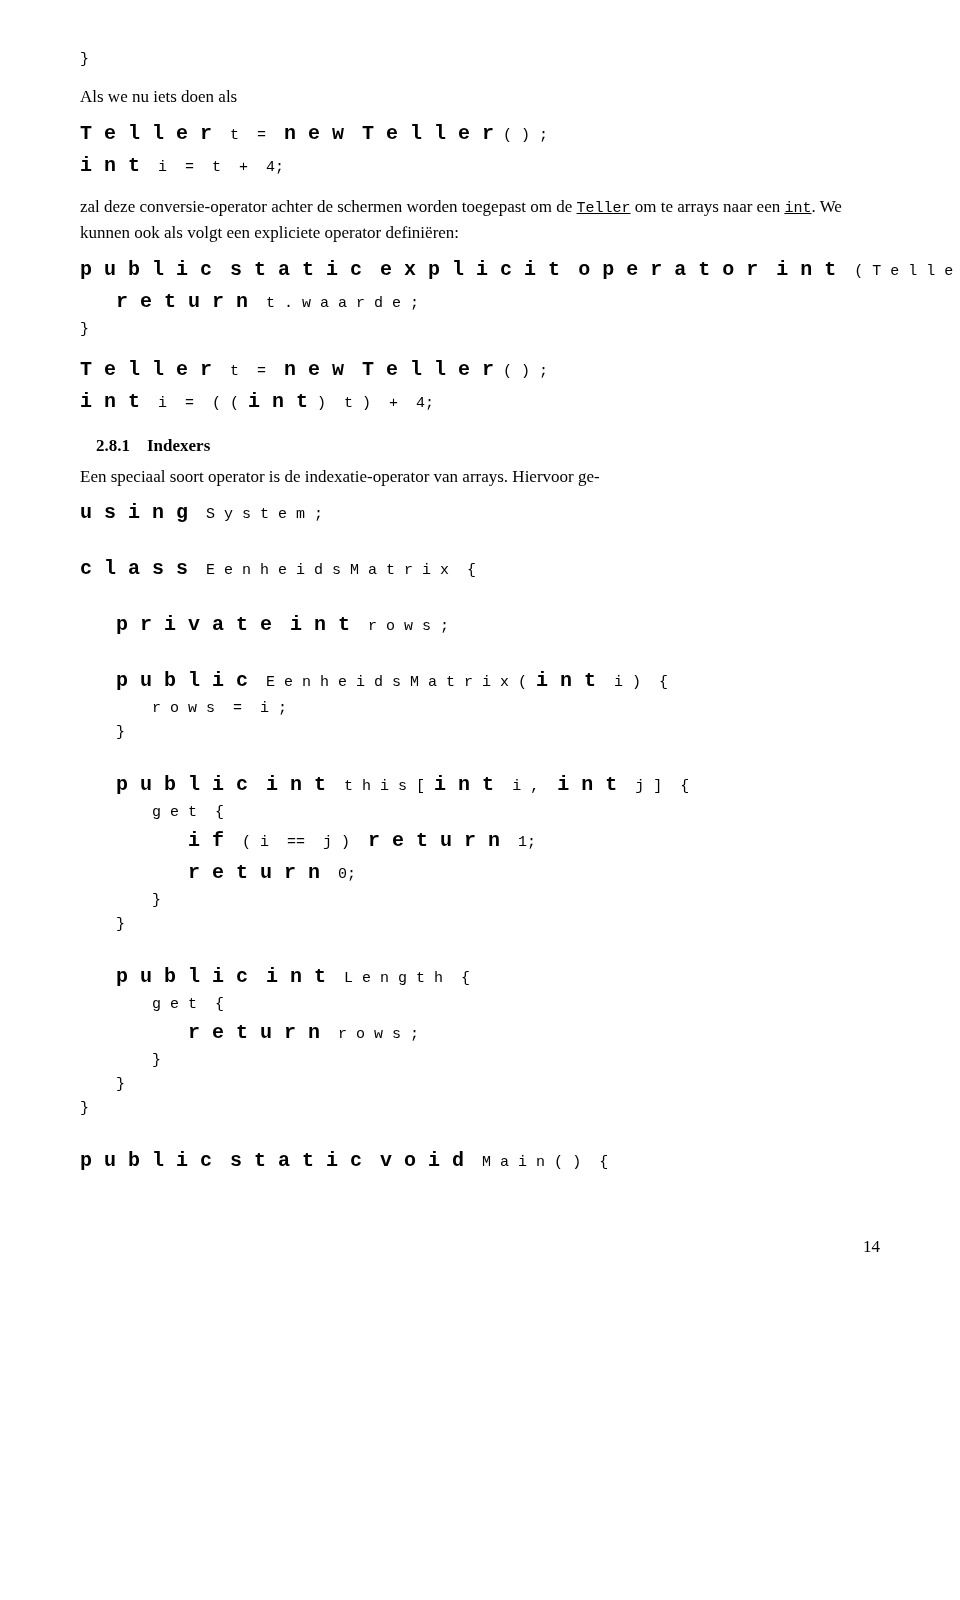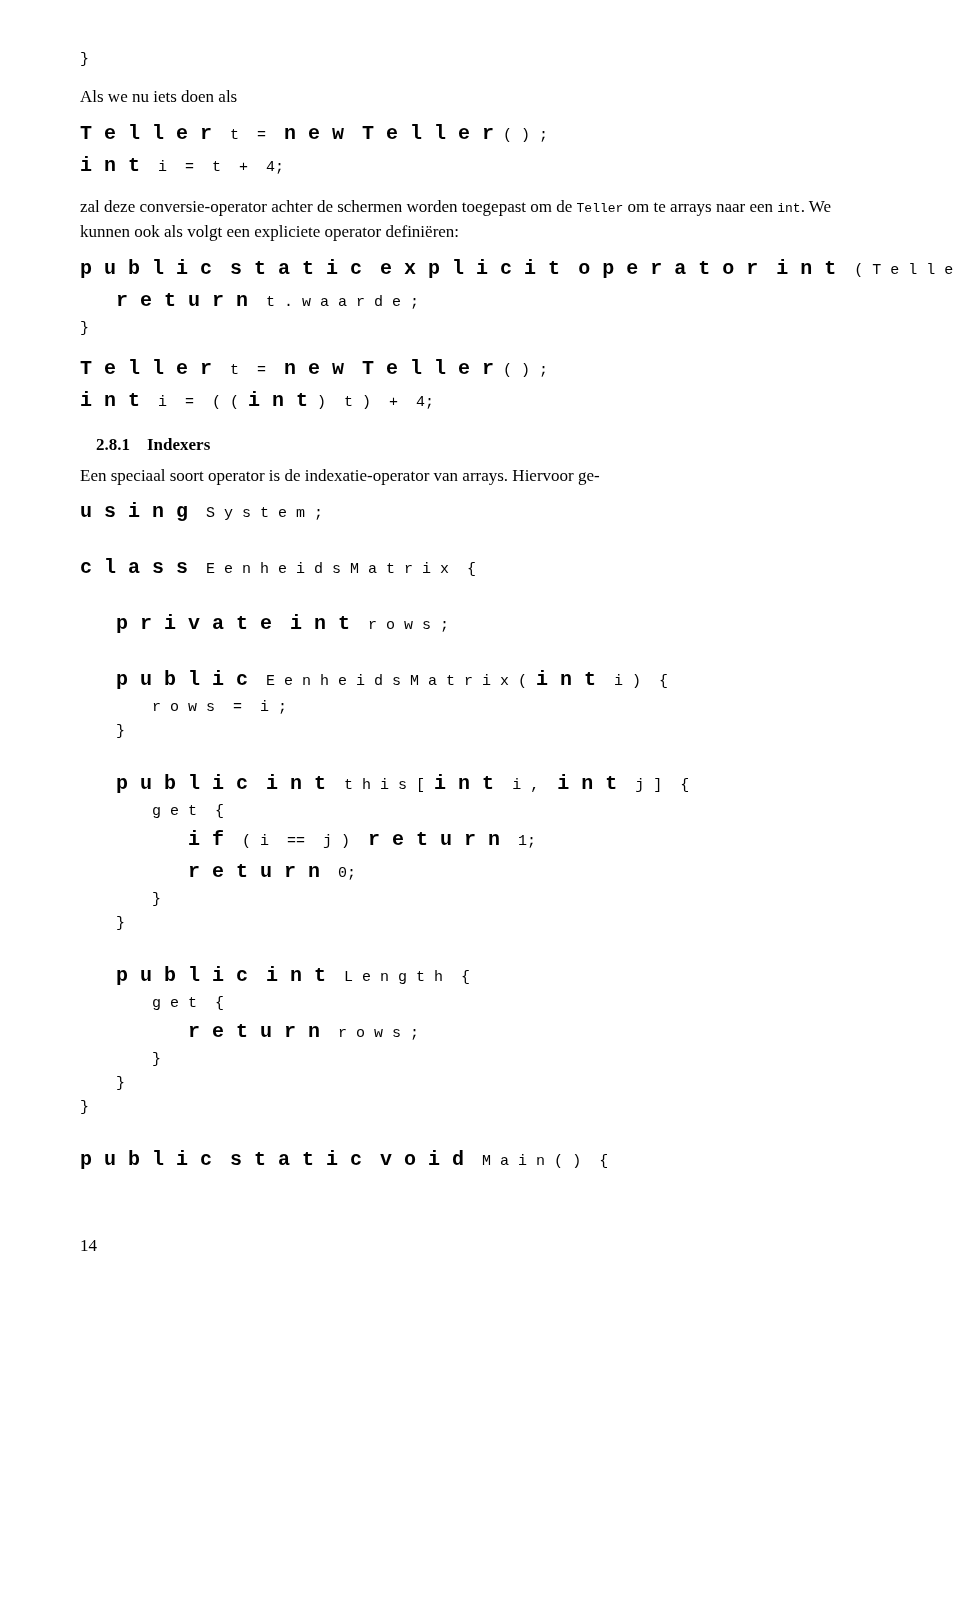--- a/index.html
+++ b/index.html
@@ -31,21 +31,22 @@
     .code-block {
       font-family: 'Courier New', Courier, monospace;
       font-size: 15px;
       line-height: 1.6;
       margin: 8px 0 12px 0;
       white-space: pre;
     }
 
     .code-inline {
       font-family: 'Courier New', Courier, monospace;
-      font-size: 13px;
+      font-size: 15px;
+      text-decoration: underline;
     }
 
     .keyword {
       font-weight: bold;
       font-family: 'Courier New', Courier, monospace;
       font-size: 20px;
     }
 
     .section-heading {
       font-size: 17px;
@@ -56,21 +57,21 @@
     .section-intro {
       margin-bottom: 8px;
       line-height: 1.5;
     }
 
     .italic {
       font-style: italic;
     }
 
     .page-number {
-      text-align: left;
+      text-align: right;
       margin-top: 60px;
       font-size: 17px;
     }
 
     .closing-brace {
       font-family: 'Courier New', Courier, monospace;
       font-size: 15px;
     }
   </style>
 </head>

